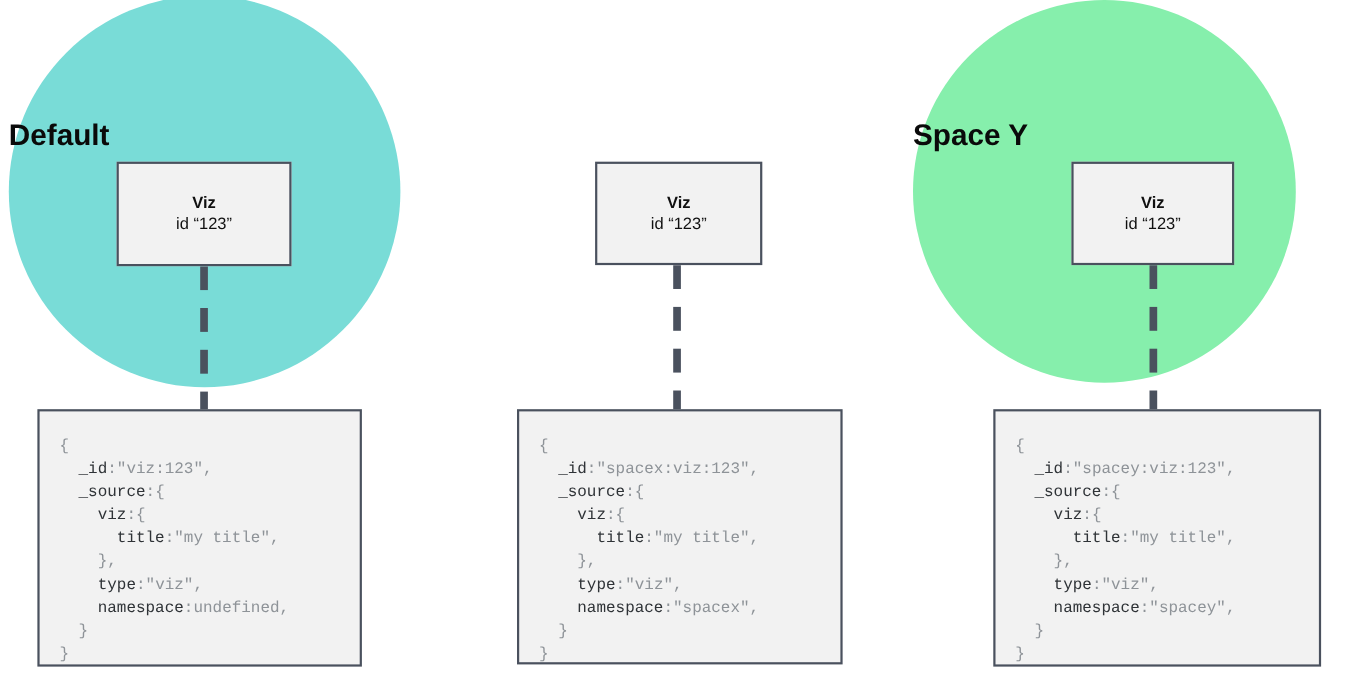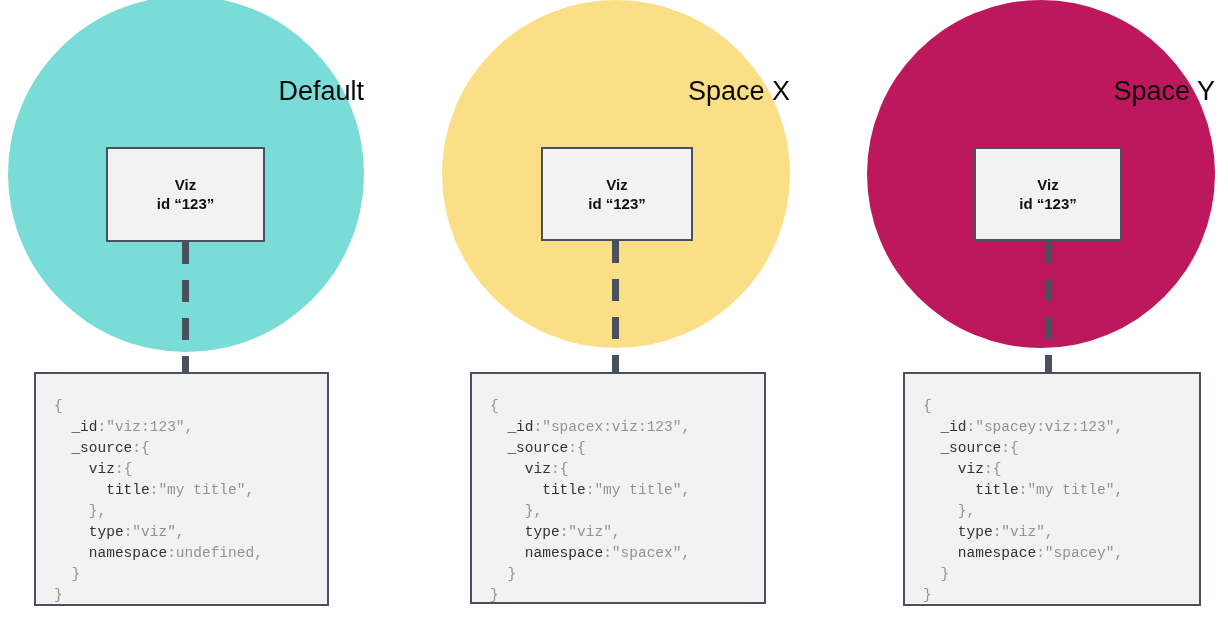--- a/index.html
+++ b/index.html
@@ -24,27 +24,28 @@
 
   
   .space-circle {
     position: absolute;
     border-radius: 50%;
   }
 
   .space-title {
     position: absolute;
     width: 100%;
-    text-align: right;
+    text-align: left;
     font-family: "Liberation Sans", sans-serif;
     font-size: 27px;
-    font-weight: 400;
+    font-weight: 700;
     color: #0a0a0a;
     letter-spacing: 0px;
     white-space: nowrap;
+    margin-top: 32px;
   }
 
   
   .viz-box {
     position: absolute;
     background: #f2f2f2;
     border: 2px solid #4a515e;
     box-sizing: border-box;
     display: flex;
     flex-direction: column;
@@ -53,21 +54,21 @@
     font-family: "Liberation Sans", sans-serif;
     color: #101010;
   }
   .viz-box .viz-title {
     font-size: 15px;
     font-weight: bold;
     line-height: 19px;
   }
   .viz-box .viz-id {
     font-size: 15px;
-    font-weight: 700;
+    font-weight: 400;
     line-height: 20px;
   }
 
   
   .connector {
     position: absolute;
     width: 7px;
     background-image: linear-gradient(to bottom, #4a515e 0px, #4a515e 22px, rgba(0,0,0,0) 22px, rgba(0,0,0,0) 38px);
     background-size: 7px 38px;
     background-repeat: repeat-y;
@@ -104,32 +105,29 @@
       <div class="space-title" style="top: 80px;">Default</div>
     </div>
     <div class="connector" style="left: 182px; top: 242px; height: 131px;"></div>
     <div class="viz-box" style="left: 106px; top: 147px; width: 159px; height: 95px;">
       <div class="viz-title">Viz</div>
       <div class="viz-id">id “123”</div>
     </div>
     <div class="code-panel" style="left: 34px; top: 372px; width: 295px; height: 234px;">
       <div class="code-body"><div class="code-line"><span class="tok-brace">{</span></div><div class="code-line"><span class="tok-key">  _id</span><span class="tok-punct">:</span><span class="tok-str">"viz:123"</span><span class="tok-punct">,</span></div><div class="code-line"><span class="tok-key">  _source</span><span class="tok-punct">:</span><span class="tok-brace">{</span></div><div class="code-line"><span class="tok-key">    viz</span><span class="tok-punct">:</span><span class="tok-brace">{</span></div><div class="code-line"><span class="tok-key">      title</span><span class="tok-punct">:</span><span class="tok-str">"my title"</span><span class="tok-punct">,</span></div><div class="code-line"><span class="tok-brace">    }</span><span class="tok-punct">,</span></div><div class="code-line"><span class="tok-key">    type</span><span class="tok-punct">:</span><span class="tok-str">"viz"</span><span class="tok-punct">,</span></div><div class="code-line"><span class="tok-key">    namespace</span><span class="tok-punct">:</span><span class="tok-val">undefined</span><span class="tok-punct">,</span></div><div class="code-line"><span class="tok-brace">  }</span></div><div class="code-line"><span class="tok-brace">}</span></div></div>
     </div>
-    <div class="space-circle" style="left: 442px; top: 0px; width: 348px; height: 348px; background: rgb(251, 223, 134);">
-      <div class="space-title" style="top: 76px;">Space X</div>
-    </div>
     <div class="connector" style="left: 612px; top: 241px; height: 132px;"></div>
     <div class="viz-box" style="left: 541px; top: 147px; width: 152px; height: 94px;">
       <div class="viz-title">Viz</div>
       <div class="viz-id">id “123”</div>
     </div>
     <div class="code-panel" style="left: 470px; top: 372px; width: 296px; height: 232px;">
       <div class="code-body"><div class="code-line"><span class="tok-brace">{</span></div><div class="code-line"><span class="tok-key">  _id</span><span class="tok-punct">:</span><span class="tok-str">"spacex:viz:123"</span><span class="tok-punct">,</span></div><div class="code-line"><span class="tok-key">  _source</span><span class="tok-punct">:</span><span class="tok-brace">{</span></div><div class="code-line"><span class="tok-key">    viz</span><span class="tok-punct">:</span><span class="tok-brace">{</span></div><div class="code-line"><span class="tok-key">      title</span><span class="tok-punct">:</span><span class="tok-str">"my title"</span><span class="tok-punct">,</span></div><div class="code-line"><span class="tok-brace">    }</span><span class="tok-punct">,</span></div><div class="code-line"><span class="tok-key">    type</span><span class="tok-punct">:</span><span class="tok-str">"viz"</span><span class="tok-punct">,</span></div><div class="code-line"><span class="tok-key">    namespace</span><span class="tok-punct">:</span><span class="tok-str">"spacex"</span><span class="tok-punct">,</span></div><div class="code-line"><span class="tok-brace">  }</span></div><div class="code-line"><span class="tok-brace">}</span></div></div>
     </div>
-    <div class="space-circle" style="left: 867px; top: 0px; width: 348px; height: 348px; background: #be185d;">
+    <div class="space-circle" style="left: 830px; top: 0px; width: 348px; height: 348px; background: #86efac;">
       <div class="space-title" style="top: 76px;">Space Y</div>
     </div>
     <div class="connector" style="left: 1045px; top: 241px; height: 132px;"></div>
     <div class="viz-box" style="left: 974px; top: 147px; width: 148px; height: 94px;">
       <div class="viz-title">Viz</div>
       <div class="viz-id">id “123”</div>
     </div>
     <div class="code-panel" style="left: 903px; top: 372px; width: 298px; height: 234px;">
       <div class="code-body"><div class="code-line"><span class="tok-brace">{</span></div><div class="code-line"><span class="tok-key">  _id</span><span class="tok-punct">:</span><span class="tok-str">"spacey:viz:123"</span><span class="tok-punct">,</span></div><div class="code-line"><span class="tok-key">  _source</span><span class="tok-punct">:</span><span class="tok-brace">{</span></div><div class="code-line"><span class="tok-key">    viz</span><span class="tok-punct">:</span><span class="tok-brace">{</span></div><div class="code-line"><span class="tok-key">      title</span><span class="tok-punct">:</span><span class="tok-str">"my title"</span><span class="tok-punct">,</span></div><div class="code-line"><span class="tok-brace">    }</span><span class="tok-punct">,</span></div><div class="code-line"><span class="tok-key">    type</span><span class="tok-punct">:</span><span class="tok-str">"viz"</span><span class="tok-punct">,</span></div><div class="code-line"><span class="tok-key">    namespace</span><span class="tok-punct">:</span><span class="tok-str">"spacey"</span><span class="tok-punct">,</span></div><div class="code-line"><span class="tok-brace">  }</span></div><div class="code-line"><span class="tok-brace">}</span></div></div>
     </div>

